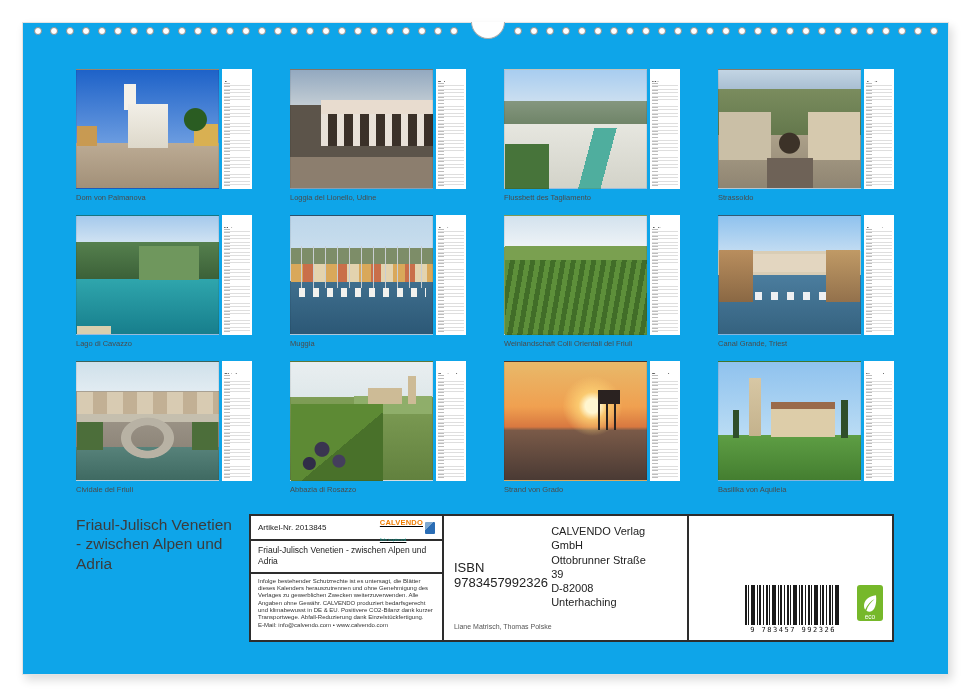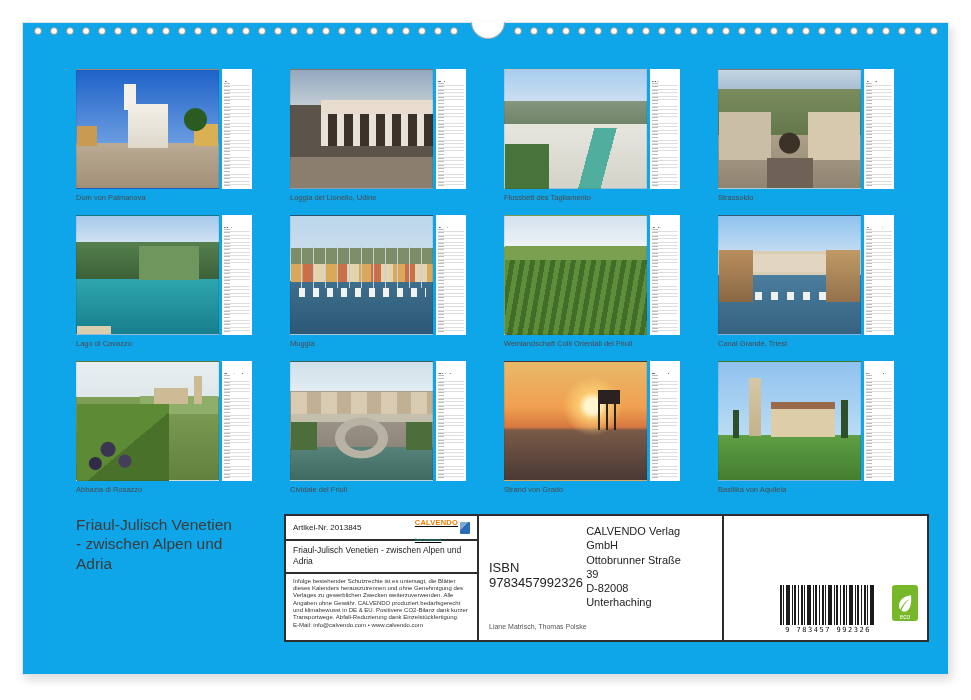--- a/index.html
+++ b/index.html
@@ -95,21 +95,21 @@
   .photo-12{background:
     linear-gradient(#2a2220,#2a2220) 78% 28px/22px 14px no-repeat,
     repeating-linear-gradient(90deg,#2a2220 0 2px,rgba(0,0,0,0) 2px 8px) 78% 42px/22px 26px no-repeat,
     radial-gradient(circle at 62% 44px,#fff6d0 0 7px,rgba(255,214,120,.75) 14px,rgba(240,150,60,0) 30px),
     linear-gradient(180deg,#e8b96a 0%,#f0a050 38%,#d87840 55%,#7a5a48 58%,#4a3a34 100%);}
   
   .title-block{position:absolute;left:53px;top:492px;width:162px;font-size:15.5px;line-height:1.25;color:#3c3c3c;}
   .boxes{position:absolute;left:226px;top:491px;display:flex;align-items:stretch;}
   .ibox{border:2px solid #2d2d2d;box-sizing:border-box;height:128px;background:#fff;}
   .ibox + .ibox{margin-left:-2px;}
-  .box-article{width:195px;display:flex;flex-direction:column;margin-left:35px;}
+  .box-article{width:195px;display:flex;flex-direction:column;}
   .box-row1{display:flex;justify-content:space-between;align-items:center;padding:3px 7px;height:25px;border-bottom:2px solid #2d2d2d;box-sizing:border-box;}
   .article-no{font-size:8px;color:#222;}
   .logo{display:flex;align-items:center;gap:2px;text-decoration:underline;}
   .logo-txt{text-align:left;line-height:1;}
   .logo-name{font-size:7.5px;font-weight:bold;color:#f07d00;letter-spacing:.2px;}
   .logo-tag{font-size:3.5px;color:#0f9b8e;}
   .logo-mark{width:10px;height:12px;border-radius:1px;background:linear-gradient(135deg,#7ea8d0 0 38%,#2a6db5 38%);}
   .box-row2{padding:4px 7px;height:33px;border-bottom:2px solid #2d2d2d;box-sizing:border-box;font-size:8.5px;color:#222;line-height:1.3;}
   .box-row3{padding:4px 7px;font-size:6px;line-height:1.2;color:#333;}
   .email-line{margin-top:1px;}
@@ -299,44 +299,44 @@
           <span class="cal-year">2026</span>
         </div>
         <div class="cal-lines"></div>
       </div>
     </div>
     <div class="caption">Canal Grande, Triest</div>
   </div>
 
   <div class="month-unit">
     <div class="month-body">
+      <div class="photo photo-10"></div>
+      <div class="cal-pane">
+        <div class="cal-head">
+          <span class="cal-month">Oktober</span>
+          <span class="cal-year">2026</span>
+        </div>
+        <div class="cal-lines"></div>
+      </div>
+    </div>
+    <div class="caption">Cividale del Friuli</div>
+  </div>
+
+  <div class="month-unit">
+    <div class="month-body">
       <div class="photo photo-9"></div>
       <div class="cal-pane">
         <div class="cal-head">
           <span class="cal-month">September</span>
           
         </div>
         <div class="cal-lines"></div>
       </div>
     </div>
     <div class="caption">Abbazia di Rosazzo</div>
-  </div>
-
-  <div class="month-unit">
-    <div class="month-body">
-      <div class="photo photo-10"></div>
-      <div class="cal-pane">
-        <div class="cal-head">
-          <span class="cal-month">Oktober</span>
-          <span class="cal-year">2026</span>
-        </div>
-        <div class="cal-lines"></div>
-      </div>
-    </div>
-    <div class="caption">Cividale del Friuli</div>
   </div>
 
   <div class="month-unit">
     <div class="month-body">
       <div class="photo photo-12"></div>
       <div class="cal-pane">
         <div class="cal-head">
           <span class="cal-month">Dezember</span>
           
         </div>

